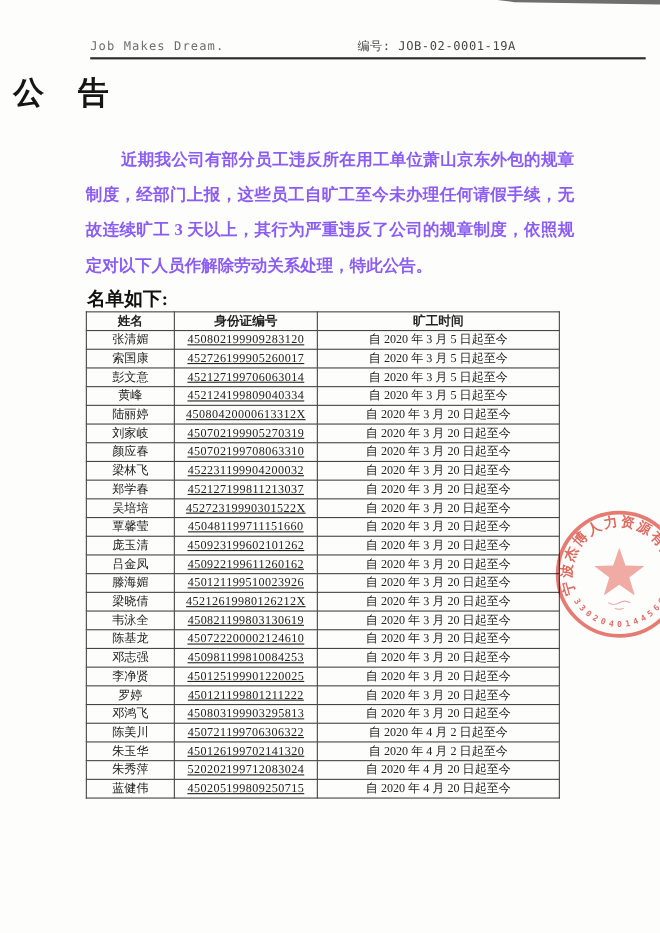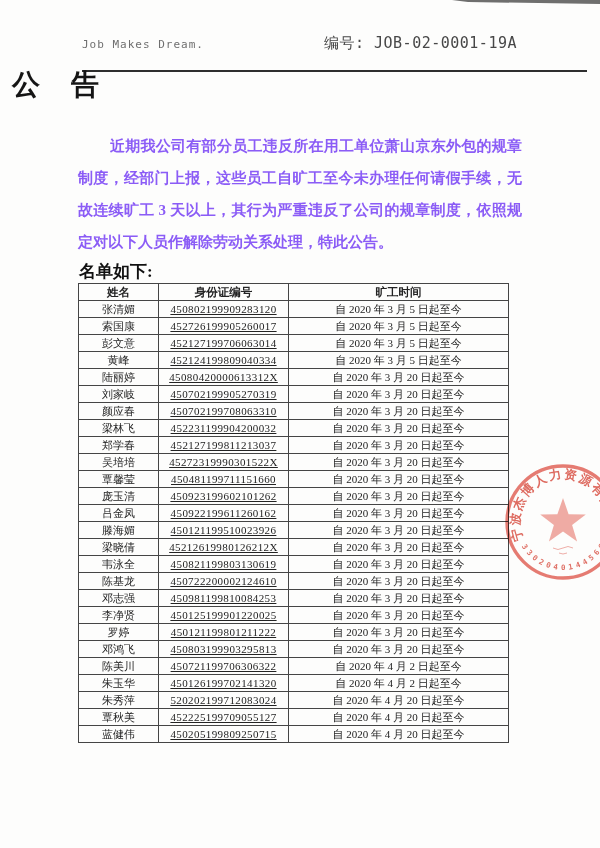--- a/index.html
+++ b/index.html
@@ -6,29 +6,29 @@
   body{
     width:600px;height:848px;position:relative;overflow:hidden;
     background:#fcfcfb;
     font-family:"Liberation Serif","DejaVu Serif",serif;
   }
   .page{position:absolute;inset:0;background:#fdfdfc;}
   .top-artifact{position:absolute;top:0;left:0;width:600px;height:8px;}
   .hdr{
     position:absolute;top:34px;left:82px;right:13px;
     display:flex;justify-content:space-between;align-items:baseline;
-    border-bottom:2px solid #2e2e2e;padding-bottom:17px;
+    border-bottom:2px solid #2e2e2e;padding-bottom:3px;
   }
   .slogan{
     font-family:"DejaVu Sans Mono","Liberation Mono",monospace;
     font-size:11px;color:#6f6f6f;letter-spacing:1px;
   }
   .docnum{
     font-family:"DejaVu Sans Mono","Liberation Mono",monospace;
-    font-size:15px;color:#474747;letter-spacing:.5px;margin-right:70px;
+    font-size:11px;color:#474747;letter-spacing:.5px;margin-right:118px;
   }
   .title{
     position:absolute;top:66px;left:0;right:0;
     font-size:28px;font-weight:700;color:#151515;letter-spacing:12px;text-indent:12px;
   }
   .para{
     position:absolute;top:130px;left:78px;width:444px;
     font-size:15px;line-height:32px;font-weight:600;color:#8b5cf6;
     text-align:justify;text-indent:32px;
   }
@@ -201,25 +201,20 @@
           <td class="col-absence-time">自 2020 年 4 月 2 日起至今</td>
         </tr>
         <tr>
           <td class="col-name">朱玉华</td>
           <td class="col-id">450126199702141320</td>
           <td class="col-absence-time">自 2020 年 4 月 2 日起至今</td>
         </tr>
         <tr>
           <td class="col-name">朱秀萍</td>
           <td class="col-id">520202199712083024</td>
-          <td class="col-absence-time">自 2020 年 4 月 20 日起至今</td>
-        </tr>
-        <tr>
-          <td class="col-name">覃秋美</td>
-          <td class="col-id">452225199709055127</td>
           <td class="col-absence-time">自 2020 年 4 月 20 日起至今</td>
         </tr>
         <tr>
           <td class="col-name">蓝健伟</td>
           <td class="col-id">450205199809250715</td>
           <td class="col-absence-time">自 2020 年 4 月 20 日起至今</td>
         </tr>
       </tbody>
   </table>
 

